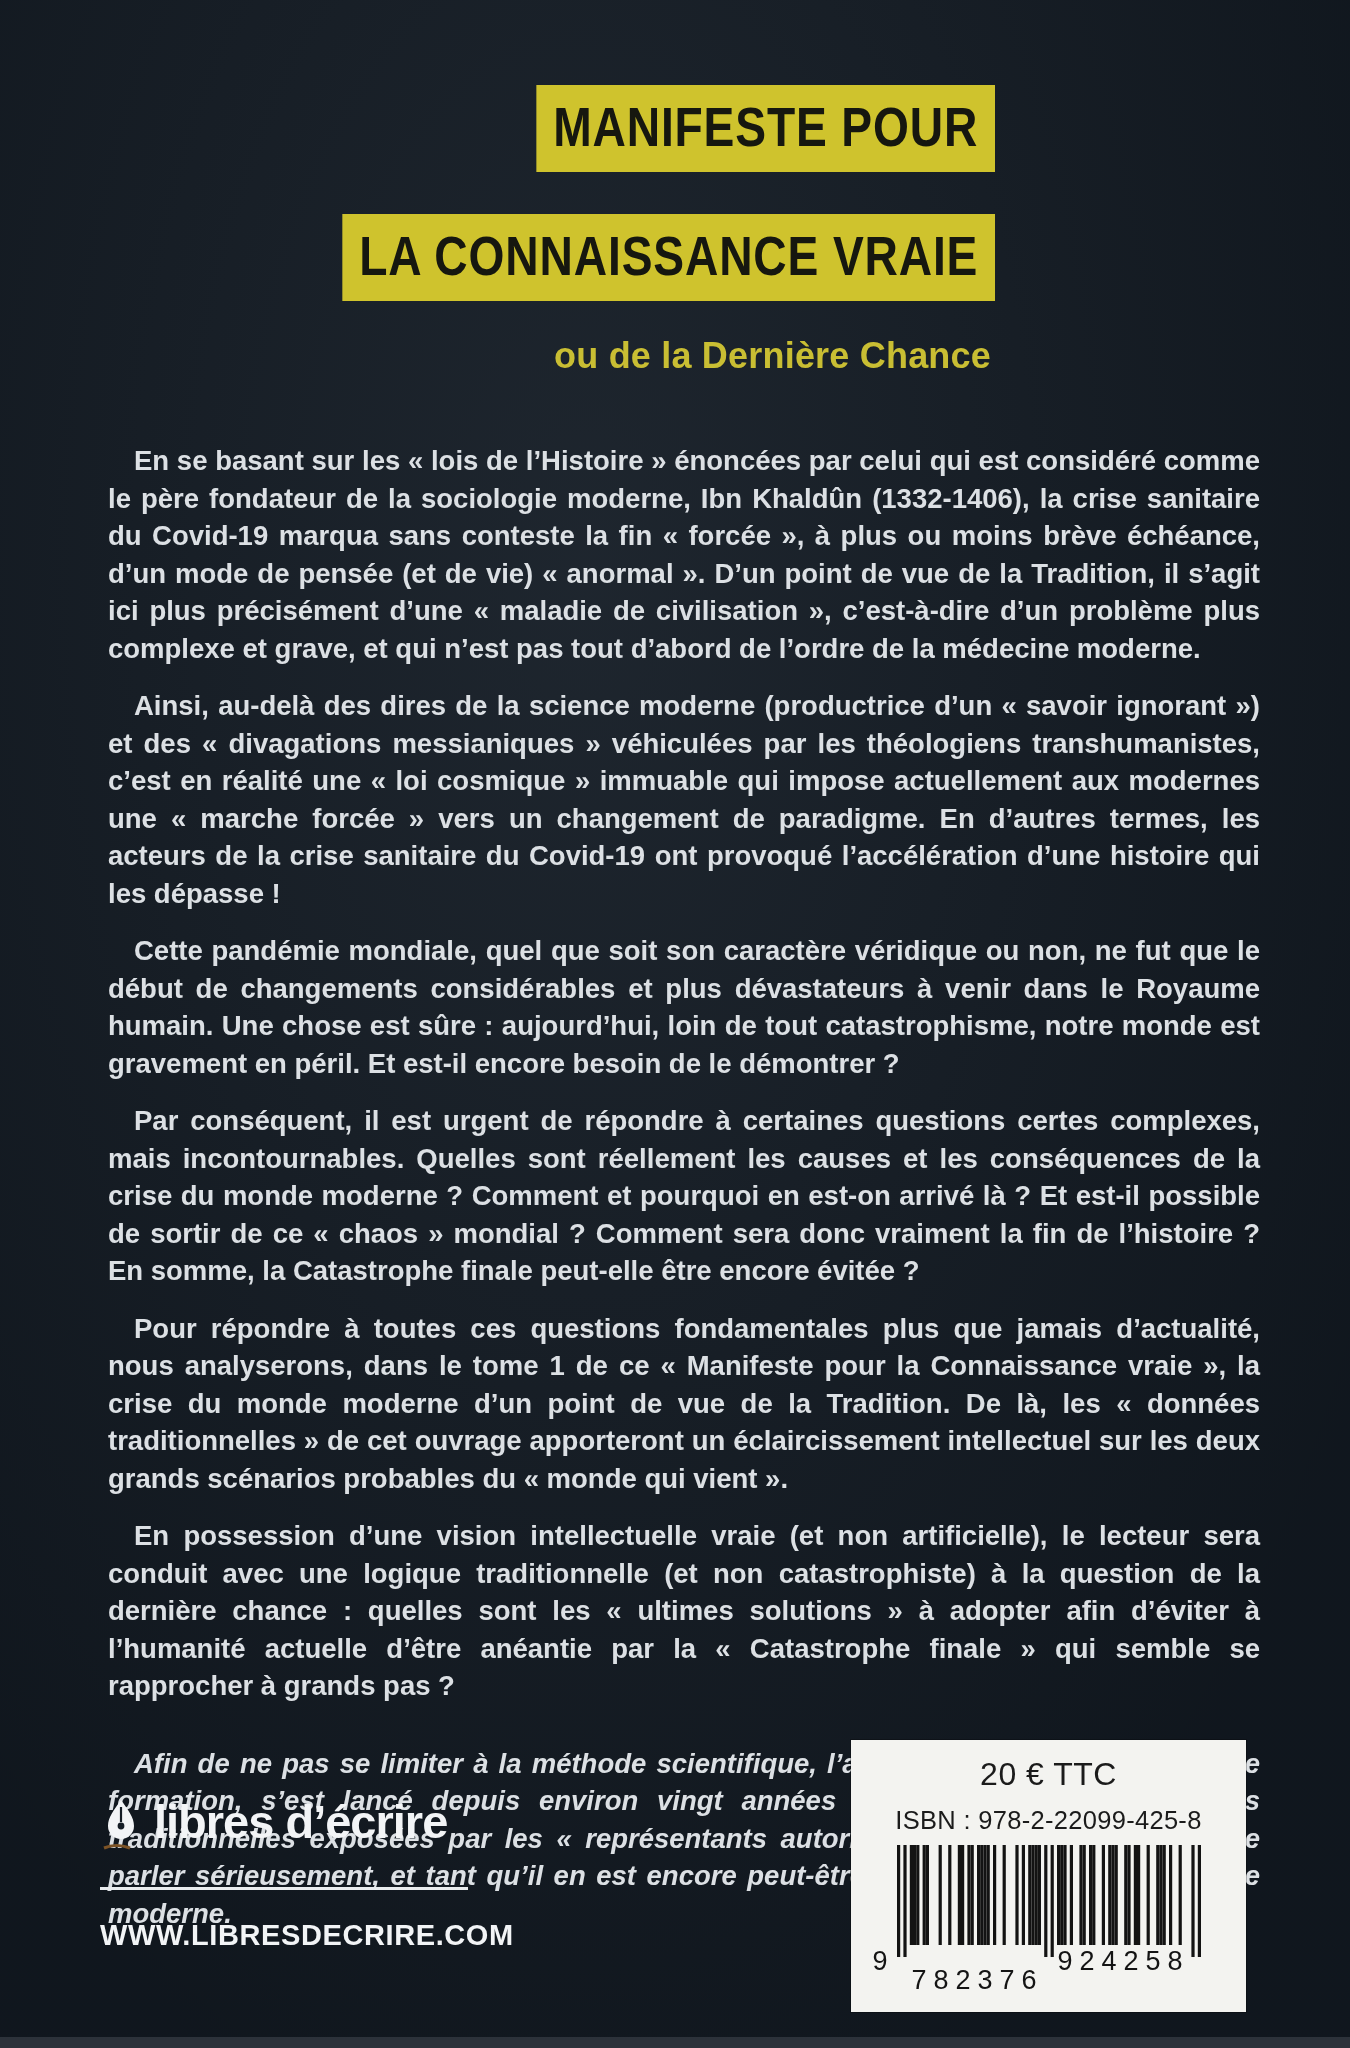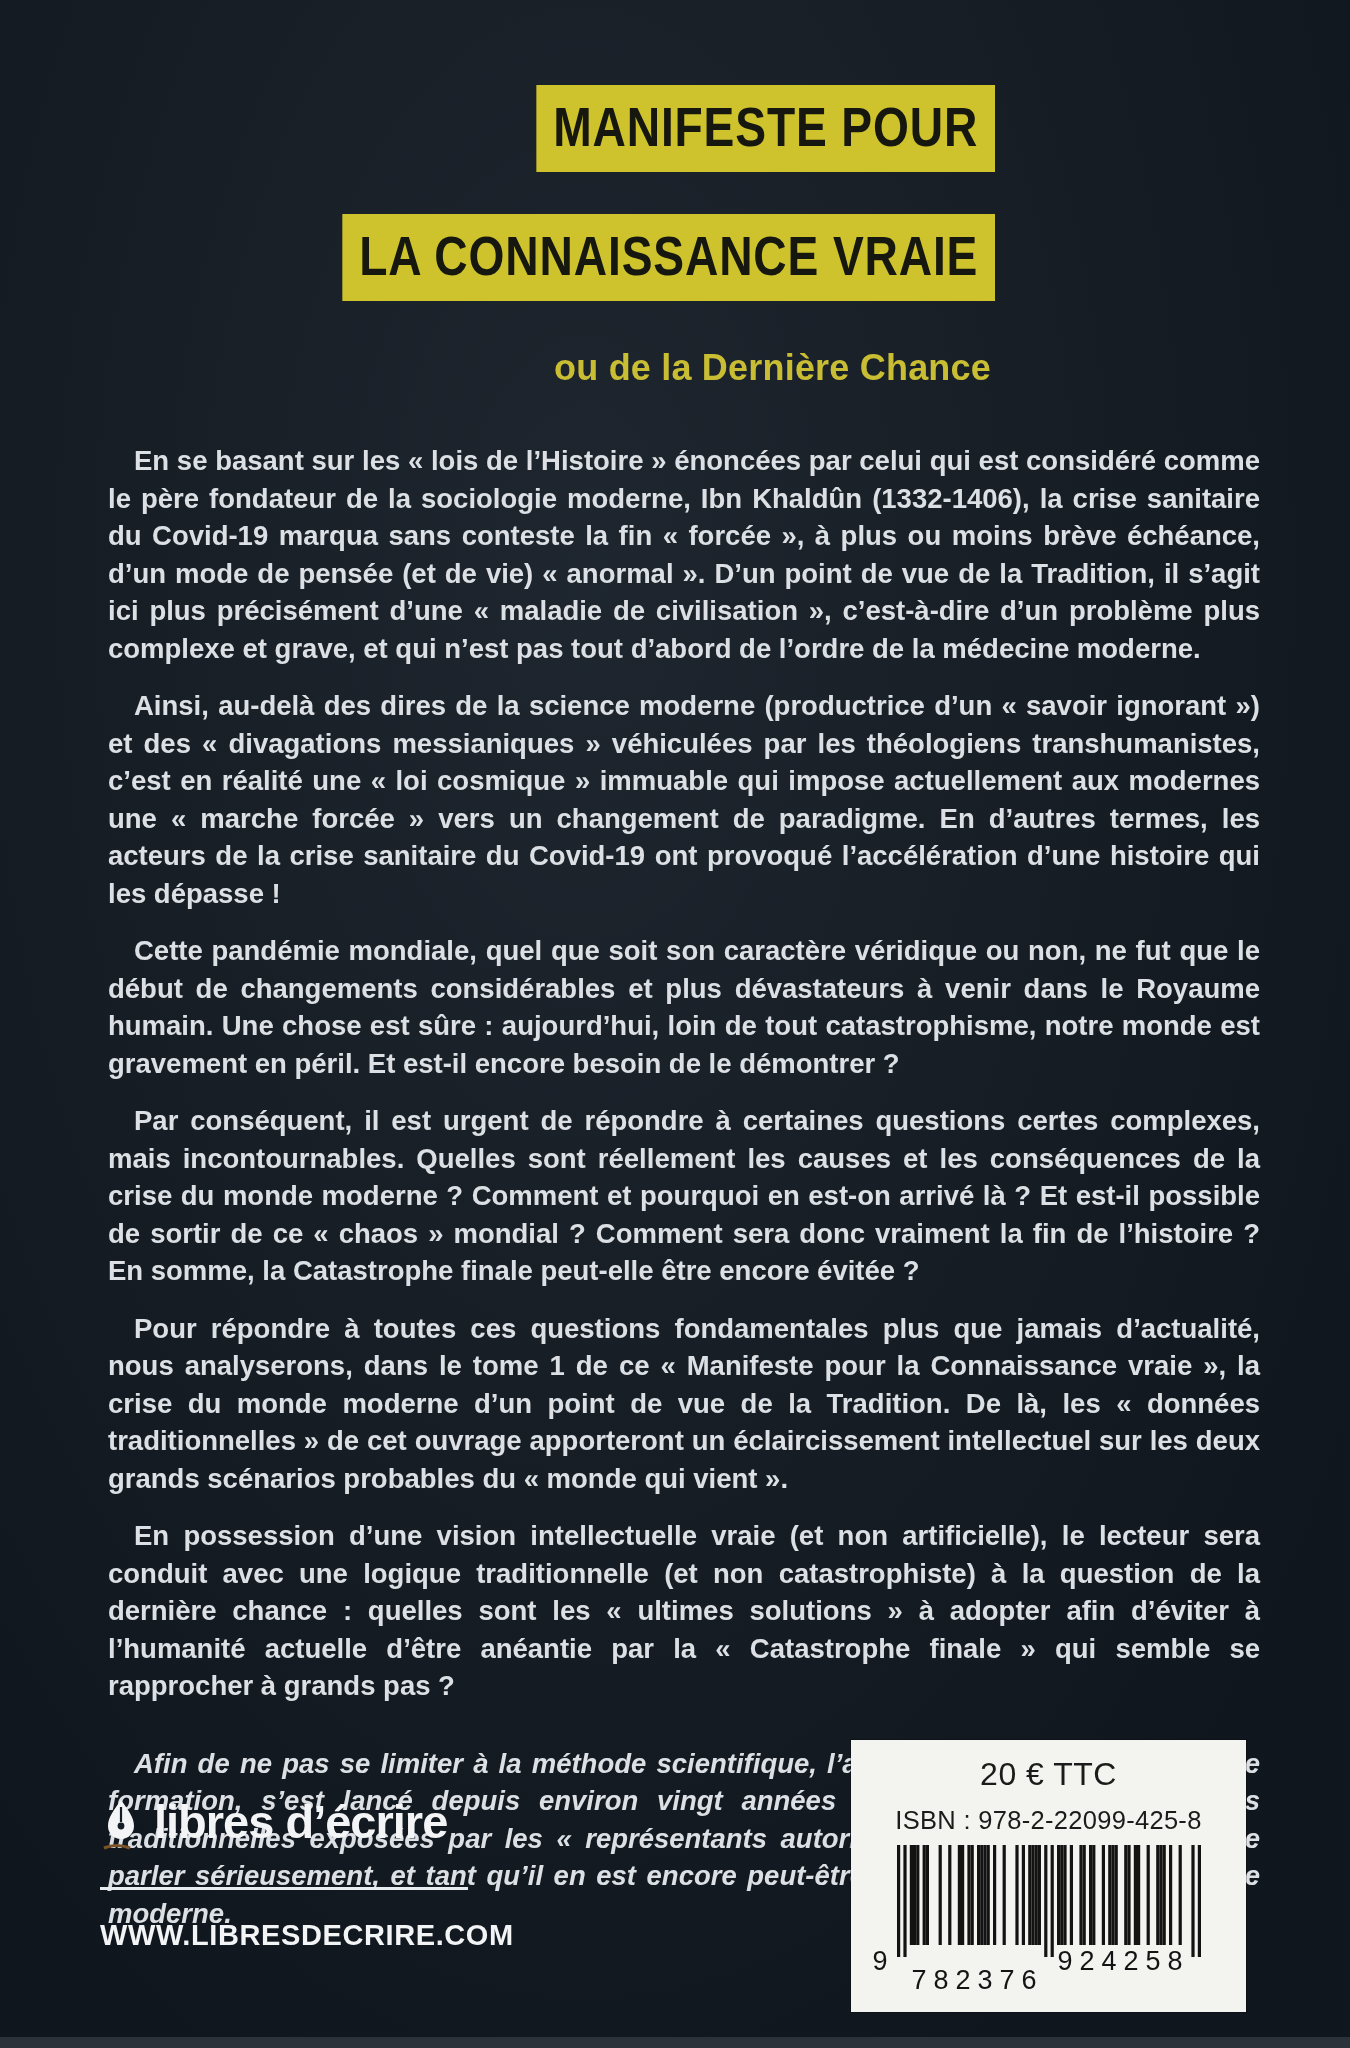--- a/index.html
+++ b/index.html
@@ -14,21 +14,21 @@
     background:radial-gradient(ellipse at 42% 28%, rgba(255,255,255,0.045), rgba(0,0,0,0.20) 78%);
   }
   
   .title-block{position:absolute;left:0;top:85px;width:995px;display:flex;flex-direction:column;align-items:flex-end;}
   .tbox{
     background:#cfc32d;color:#16170f;font-weight:bold;font-size:55px;line-height:1;
     padding:15px 20px 17px;letter-spacing:1px;white-space:nowrap;
     transform:scaleX(0.84);transform-origin:100% 50%;
   }
   .tbox.second{margin-top:42px;}
-  .subtitle{color:#c9be33;font-weight:bold;font-size:36px;margin-top:46px;padding-right:4px;letter-spacing:0.2px;}
+  .subtitle{color:#c9be33;font-weight:bold;font-size:36px;margin-top:34px;padding-right:4px;letter-spacing:0.2px;}
   
   .body-text{
     position:absolute;left:108px;top:442px;width:1152px;
     color:#dce0e4;font-size:27.5px;line-height:37.5px;text-align:justify;
     text-rendering:optimizeLegibility;
   }
   .body-text p{margin:0 0 20px;text-indent:26px;font-weight:bold;}
   .body-text p.lead-italic{margin-top:40px;font-style:italic;}
   
   .publisher{position:absolute;left:100px;top:1798px;width:372px;color:#f2f4f6;}

